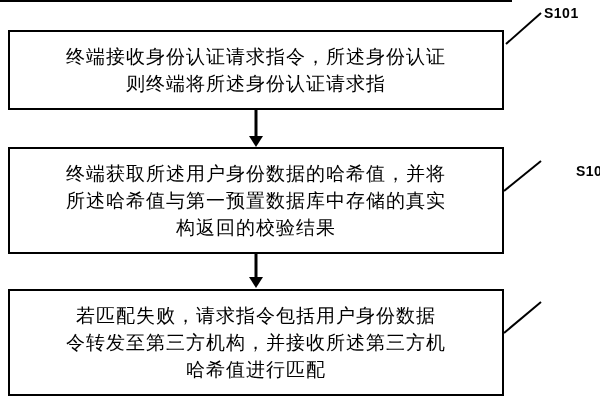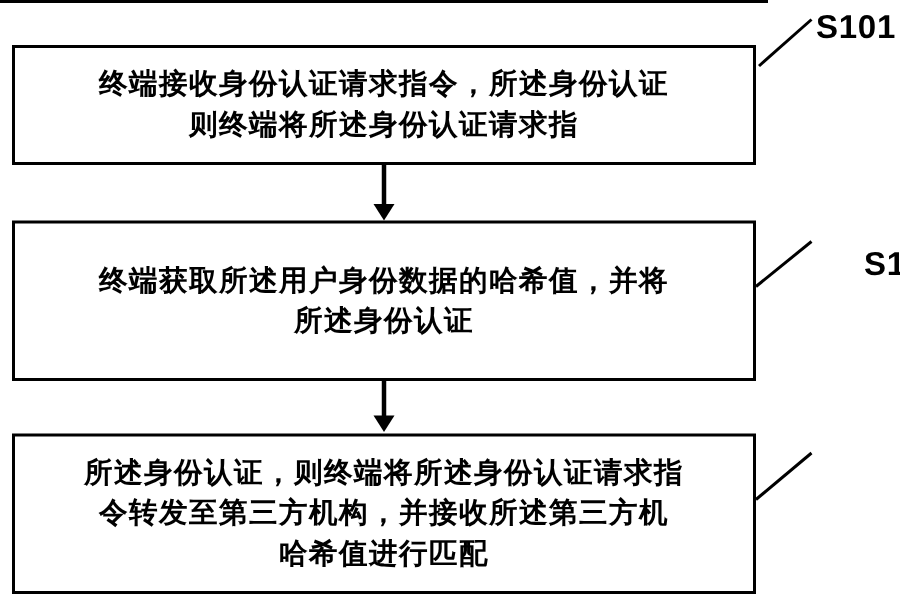--- a/index.html
+++ b/index.html
@@ -28,37 +28,37 @@
     left: 8px;
     width: 492px;
     border: 2px solid #000000;
     background: #ffffff;
     display: flex;
     flex-direction: column;
     align-items: center;
     justify-content: center;
     text-align: center;
     font-size: 19px;
-    font-weight: 700;
+    font-weight: 400;
     color: #000000;
     letter-spacing: 1px;
   }
   .step-box .line {
     line-height: 27px;
     white-space: nowrap;
   }
   .box1 { top: 30px;  height: 76px; }
   .box2 { top: 147px; height: 103px; text-align: center; }
   .box3 { top: 289px; height: 103px; }
 
   .step-label {
     position: absolute;
     left: 544px;
     width: 54px;
-    font-size: 22px;
+    font-size: 14px;
     font-weight: 700;
     color: #000000;
     letter-spacing: 0.5px;
   }
   .label1 { top: 5px; }
   .label2 { top: 163px; margin-left: 32px; }
   .label3 { top: 294px; }
 
   .overlay {
     position: absolute;
@@ -77,26 +77,27 @@
   <div class="top-rule"></div>
 
   <div class="step-box box1">
     <div class="line">终端接收身份认证请求指令，所述身份认证</div>
     <div class="line">则终端将所述身份认证请求指</div>
   </div>
   <div class="step-label label1">S101</div>
 
   <div class="step-box box2">
     <div class="line">终端获取所述用户身份数据的哈希值，并将</div>
-    <div class="line">所述身份认证</div>
+    <div class="line">所述哈希值与第一预置数据库中存储的真实</div>
+    <div class="line">构返回的校验结果</div>
   </div>
   <div class="step-label label2">S102</div>
 
   <div class="step-box box3">
-    <div class="line">所述身份认证，则终端将所述身份认证请求指</div>
+    <div class="line">若匹配失败，请求指令包括用户身份数据</div>
     <div class="line">令转发至第三方机构，并接收所述第三方机</div>
     <div class="line">哈希值进行匹配</div>
   </div>
 
   <svg class="overlay" viewBox="0 0 600 400" xmlns="http://www.w3.org/2000/svg">
 
     <g>
       <line x1="256" y1="108" x2="256" y2="137" stroke="#000000" stroke-width="3"></line>
       <polygon points="249,136 263,136 256,147" fill="#000000"></polygon>
     </g>

